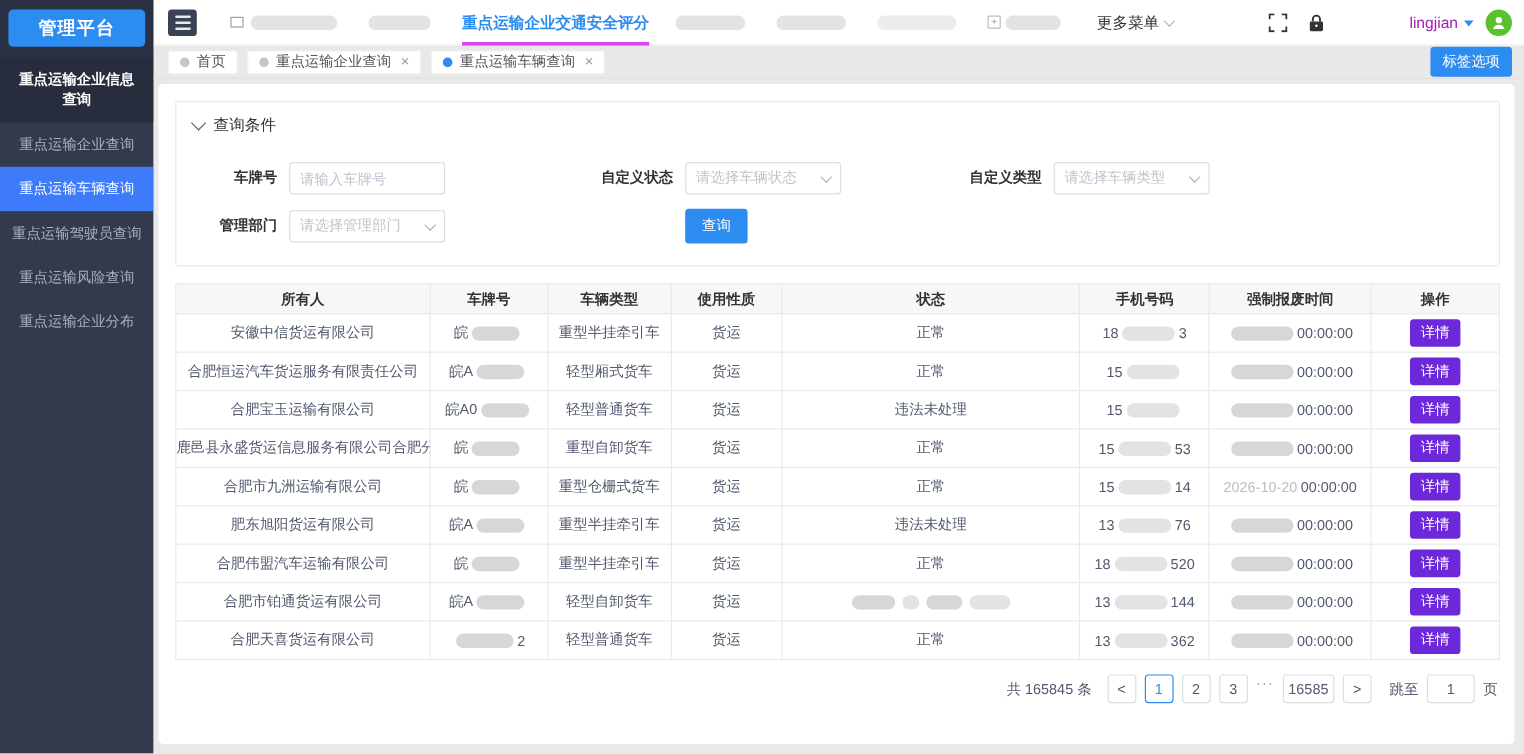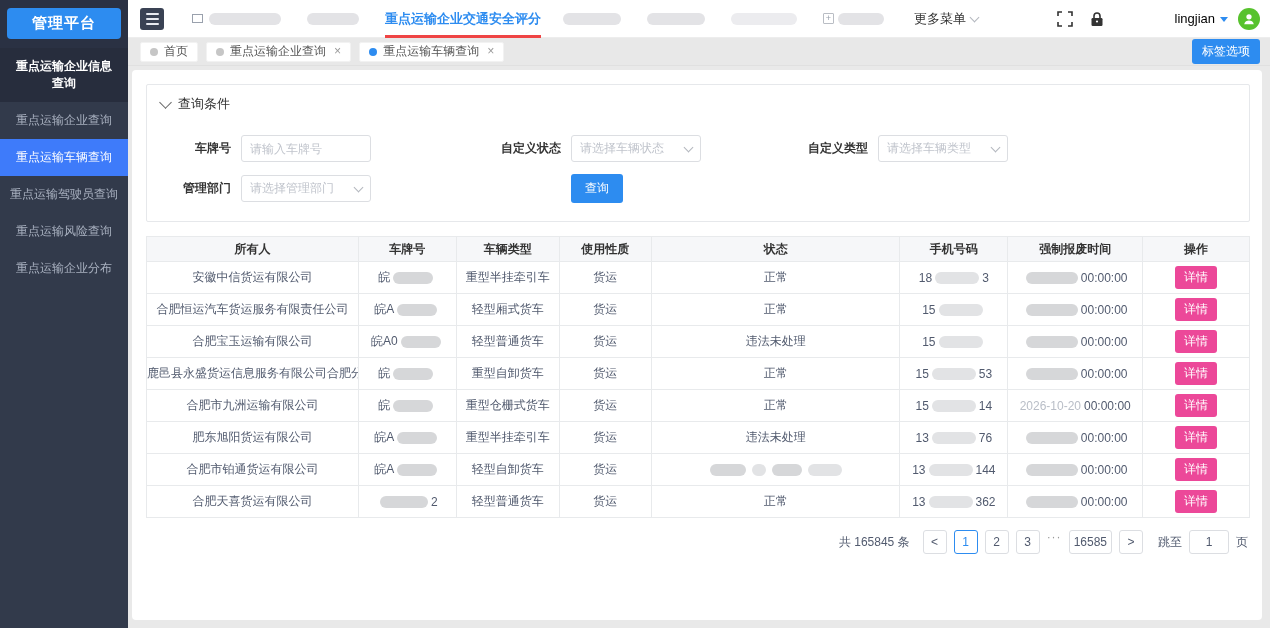--- a/index.html
+++ b/index.html
@@ -26,30 +26,30 @@
     padding:0 10px 0 12px; border-bottom:1px solid #ededed; position:relative; }
   .hamburger { width:24px; height:22px; background:#3a4254; border-radius:3px;
     display:flex; flex-direction:column; justify-content:center; gap:3px; align-items:center;
     cursor:pointer; margin-right:28px; }
   .hamburger i { display:block; width:13px; height:2px; background:#e8eaf0; border-radius:1px; }
   .win-icon { width:11px; height:9px; border:1px solid #9aa1ad; margin-right:6px; }
   .redact { display:inline-block; height:12px; border-radius:7px; background:#e3e3e6; }
   .nav-redact { margin-right:26px; }
   .nav-item { font-size:13px; color:#444; display:flex; align-items:center; height:38px; }
   .nav-tab-active { color:#2d8cf0; font-weight:bold; font-size:13px; height:38px;
-    display:flex; align-items:center; border-bottom:3px solid #ef4444; margin-right:22px;
+    display:flex; align-items:center; border-bottom:3px solid #d946ef; margin-right:22px;
     cursor:pointer; padding-top:3px; }
   .plus-icon { width:11px; height:11px; border:1px solid #b9bdc4; color:#9aa1ad; font-size:9px;
     line-height:9px; text-align:center; margin-right:4px; border-radius:1px; }
   .more-menu { font-size:13px; color:#333; margin-left:4px; display:flex; align-items:center;
     gap:5px; cursor:pointer; }
   .topbar-spacer { flex:1; }
   .tb-icon { width:16px; height:16px; margin-left:16px; cursor:pointer; }
   .user-box { display:flex; align-items:center; margin-left:70px; cursor:pointer; }
-  .user-name { color:#000000; font-size:13px; }
+  .user-name { color:#a21caf; font-size:13px; }
   .caret { width:0; height:0; border-left:4px solid transparent; border-right:4px solid transparent;
     border-top:5px solid #2d8cf0; margin:2px 0 0 5px; }
   .avatar { width:22px; height:22px; border-radius:50%; background:#57c22d; margin-left:10px;
     display:flex; align-items:center; justify-content:center; }
 
   
   .tabbar { height:28px; background:#e8e8e8; display:flex; align-items:center;
     padding:0 10px 0 12px; border-bottom:1px solid #e0e0e0; }
   .crumb-tab { background:#fff; height:20px; display:flex; align-items:center; gap:6px;
     padding:0 9px; margin-right:8px; border-radius:2px; font-size:12px; color:#555;
@@ -85,21 +85,21 @@
   .search-btn { background:#2d8cf0; color:#fff; border:none; border-radius:3px;
     font-size:12px; padding:6px 14px; cursor:pointer; margin-left:80px; }
 
   
   table { width:100%; border-collapse:collapse; margin-top:14px;
     border:1px solid #e8eaec; table-layout:fixed; }
   th { background:#f6f7f9; font-size:12px; color:#333; font-weight:bold; height:25px;
     border:1px solid #e8eaec; }
   td { font-size:12px; color:#515a6e; text-align:center; height:32px;
     border:1px solid #e8eaec; white-space:nowrap; overflow:hidden; }
-  .detail-btn { background:#ec4899; color:#fff; border:none; border-radius:3px;
+  .detail-btn { background:#6d28d9; color:#fff; border:none; border-radius:3px;
     font-size:12px; padding:3px 9px; cursor:pointer; }
   .cell-redact { background:#d6d7d9; height:12px; border-radius:7px; display:inline-block;
     vertical-align:middle; margin:0 3px; }
   .cell-redact.light { background:#e2e3e5; }
   .ghost-date { color:#b9bec7; filter:blur(0.5px); margin-right:3px; }
 
   
   .pager { display:flex; justify-content:flex-end; align-items:center; gap:7px;
     margin-top:12px; font-size:12px; color:#515a6e; padding-right:2px; }
   .pg-total { margin-right:6px; }
@@ -324,20 +324,30 @@
                 <td>肥东旭阳货运有限公司</td>
                 <td><span>皖A</span><span class="cell-redact" style="width: 40px;"></span></td>
                 <td>重型半挂牵引车</td>
                 <td>货运</td>
                 <td>违法未处理</td>
                 <td><span>13</span><span class="cell-redact light" style="width: 44px;"></span><span>76</span></td>
                 <td><span class="cell-redact" style="width: 52px;"></span><span>00:00:00</span></td>
                 <td><button class="detail-btn">详情</button></td>
               </tr>
               <tr>
+                <td>合肥伟盟汽车运输有限公司</td>
+                <td><span>皖</span><span class="cell-redact" style="width: 40px;"></span></td>
+                <td>重型半挂牵引车</td>
+                <td>货运</td>
+                <td>正常</td>
+                <td><span>18</span><span class="cell-redact light" style="width: 44px;"></span><span>520</span></td>
+                <td><span class="cell-redact" style="width: 52px;"></span><span>00:00:00</span></td>
+                <td><button class="detail-btn">详情</button></td>
+              </tr>
+              <tr>
                 <td>合肥市铂通货运有限公司</td>
                 <td><span>皖A</span><span class="cell-redact" style="width: 40px;"></span></td>
                 <td>轻型自卸货车</td>
                 <td>货运</td>
                 <td><span class="cell-redact" style="width: 36px;"></span><span class="cell-redact light" style="width: 14px;"></span><span class="cell-redact" style="width: 30px;"></span><span class="cell-redact light" style="width: 34px;"></span></td>
                 <td><span>13</span><span class="cell-redact light" style="width: 44px;"></span><span>144</span></td>
                 <td><span class="cell-redact" style="width: 52px;"></span><span>00:00:00</span></td>
                 <td><button class="detail-btn">详情</button></td>
               </tr>
               <tr>

